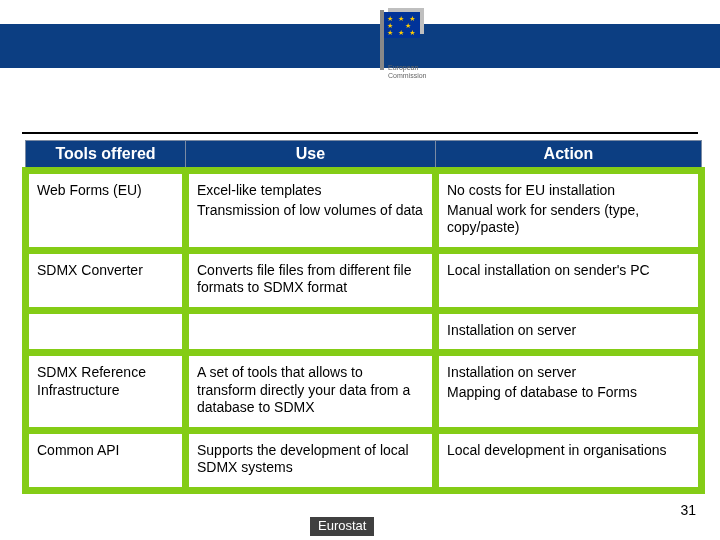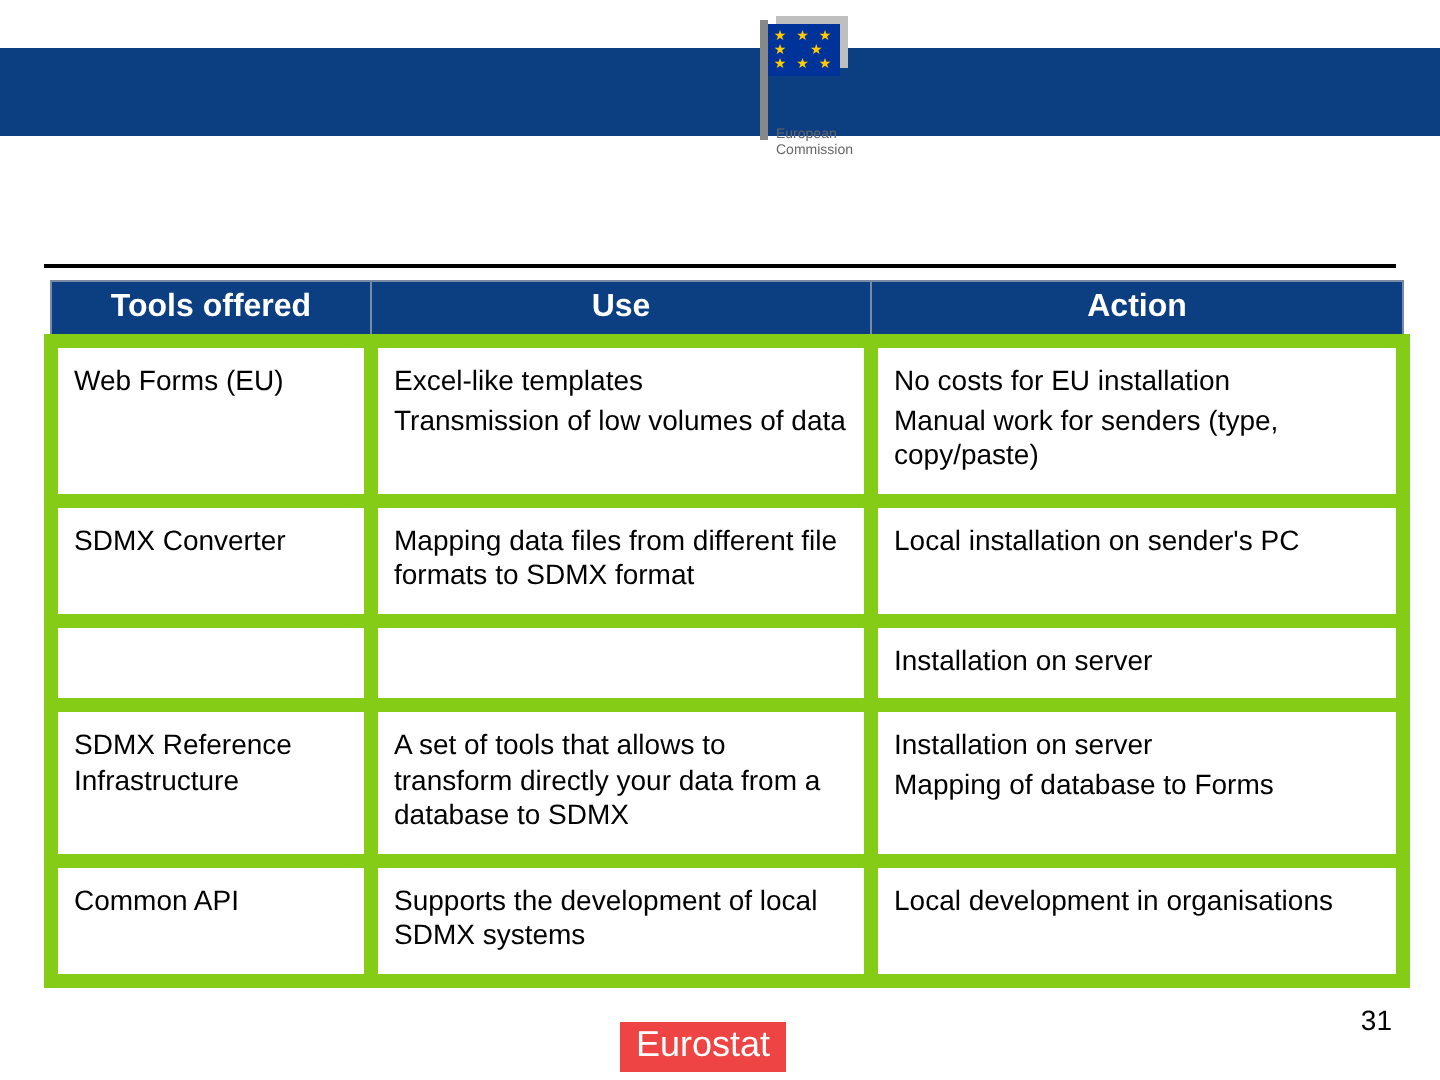--- a/index.html
+++ b/index.html
@@ -24,21 +24,21 @@
   .tbl th { background: #0c3e82; color: #fff; font-size: 16px; font-weight: bold; text-align: center; padding: 4px 6px; border: 1px solid #7a8aa3; }
   .tbl td { border: 7px solid #84cc16; font-size: 14px; padding: 8px 8px; vertical-align: top; line-height: 1.25; }
   .tbl td.name { font-weight: normal; }
   .tbl tr.r0 td.name,
   .tbl tr.r1 td.name,
   .tbl tr.r3 td.name,
   .tbl tr.r4 td.name { font-weight: normal; }
   .tbl td p { margin: 0 0 2px 0; }
 
   .pagenum { position: absolute; bottom: 22px; right: 24px; font-size: 14px; }
-  .footer-chip { position: absolute; bottom: 4px; left: 310px; background: #ef4444; color: #fff; font-size: 18px; padding: 1px 8px 3px 8px; }
+  .footer-chip { position: absolute; bottom: 4px; left: 310px; background: #404040; color: #fff; font-size: 13px; padding: 1px 8px 3px 8px; }
 </style>
 </head>
 <body>
 <div class="slide">
 
   <div class="topbar"></div>
   <div class="logo-wrap">
     <div class="mast"></div>
     <div class="flag-shadow"></div>
     <div class="flag">
@@ -73,21 +73,21 @@
             <p>Transmission of low volumes of data</p>
           </td>
           <td>
             <p>No costs for EU installation</p>
             <p>Manual work for senders (type, copy/paste)</p>
           </td>
         </tr>
         <tr class="r1">
           <td class="name">SDMX Converter</td>
           <td>
-            <p>Mapping data files from different file formats to SDMX format</p>
+            <p>Converts file files from different file formats to SDMX format</p>
           </td>
           <td>
             <p>Local installation on sender's PC</p>
           </td>
         </tr>
         <tr class="r2">
           <td class="name"></td>
           <td>
             <p></p>
           </td>

